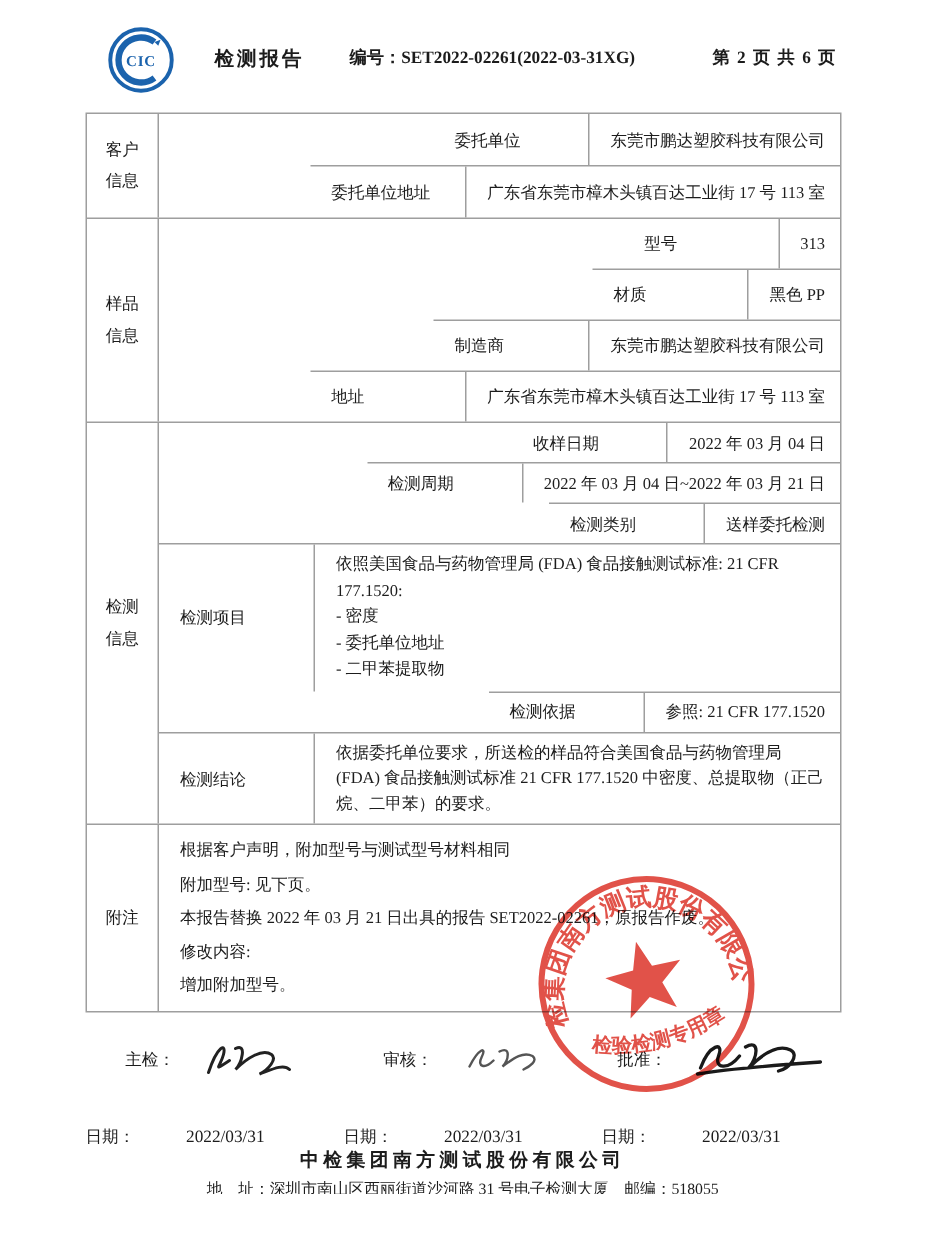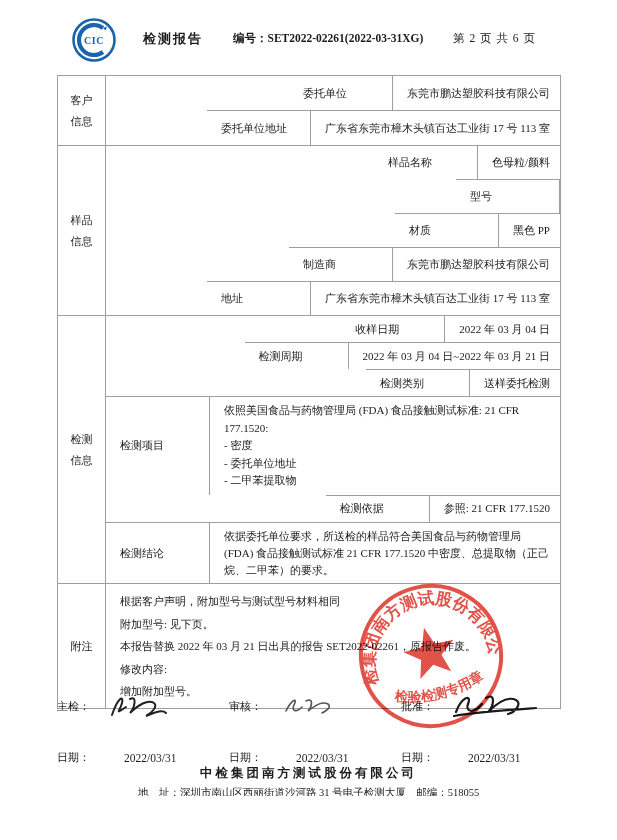--- a/index.html
+++ b/index.html
@@ -4,21 +4,21 @@
 <style>
   html,body{margin:0;padding:0;background:#ffffff;}
   .page{position:relative;width:617px;height:796px;background:#fff;
         font-family:"Liberation Serif","DejaVu Serif",serif;color:#1c1c1c;overflow:hidden;}
 
   
   .hdr{position:absolute;top:0;left:0;width:617px;height:70px;}
   .logo{position:absolute;left:62px;top:16px;width:64px;height:48px;}
   .hdr-title{position:absolute;left:143px;top:30px;font-size:13px;font-weight:bold;letter-spacing:2px;text-align:right;}
   .hdr-no{position:absolute;left:233px;top:31px;font-size:11.5px;font-weight:bold;}
-  .hdr-page{position:absolute;left:453px;top:31px;font-size:11.5px;font-weight:normal;letter-spacing:1px;}
+  .hdr-page{position:absolute;left:475px;top:31px;font-size:11.5px;font-weight:bold;letter-spacing:1px;}
 
   
   .tbl{position:absolute;left:57px;top:75px;width:504px;border:1px solid #9e9e9e;
        font-size:11px;box-sizing:border-box;}
   .sec{display:flex;}
   .sec + .sec{border-top:1px solid #9e9e9e;}
   .gcell{width:47px;flex:0 0 47px;border-right:1px solid #9e9e9e;
          display:flex;align-items:center;justify-content:center;}
   .gcell span{display:block;width:2em;line-height:1.9;}
   .rows{flex:1;display:flex;flex-direction:column;min-width:0;align-items:flex-end;}
@@ -32,21 +32,21 @@
   .r33{min-height:33px;}
   .r26{min-height:26px;}
   .lines div{line-height:17.6px;}
   .para{line-height:16.8px;padding-top:5px;padding-bottom:5px;}
   .notes-cell{flex:1;padding:6px 10px 6px 14px;box-sizing:border-box;}
   .notes-cell div{line-height:22.4px;}
 
   
   .signoff{position:absolute;left:57px;top:688px;width:504px;font-size:11px;}
   .sig-row{display:flex;}
-  .sig-col{display:flex;align-items:center;}
+  .sig-col{display:flex;align-items:center;justify-content:center;}
   .sig-col.c1{width:172px;}
   .sig-col.c2{width:172px;}
   .sig-col.c3{width:160px;}
   .sig-label{font-weight:normal;}
   .sig-art{margin-left:14px;}
   .date-row{display:flex;margin-top:26px;}
   .date-col{display:flex;align-items:center;}
   .date-col.c1{width:172px;}
   .date-col.c2{width:172px;}
   .date-col.c3{width:160px;}
@@ -96,25 +96,22 @@
         </div>
       </div>
     </div>
 
     <div class="sec">
       <div class="gcell">
           <span>样品信息</span>
         </div>
       <div class="rows">
         <div class="row r33">
-          <div class="lcell">样品名称</div>
-          <div class="vcell">色母粒/颜料</div>
-        </div>
-        <div class="row r33">
           <div class="lcell">型号</div>
+          <div class="vcell">313</div>
         </div>
         <div class="row r33">
           <div class="lcell">材质</div>
           <div class="vcell">黑色 PP</div>
         </div>
         <div class="row r33">
           <div class="lcell">制造商</div>
           <div class="vcell">东莞市鹏达塑胶科技有限公司</div>
         </div>
         <div class="row r33">

